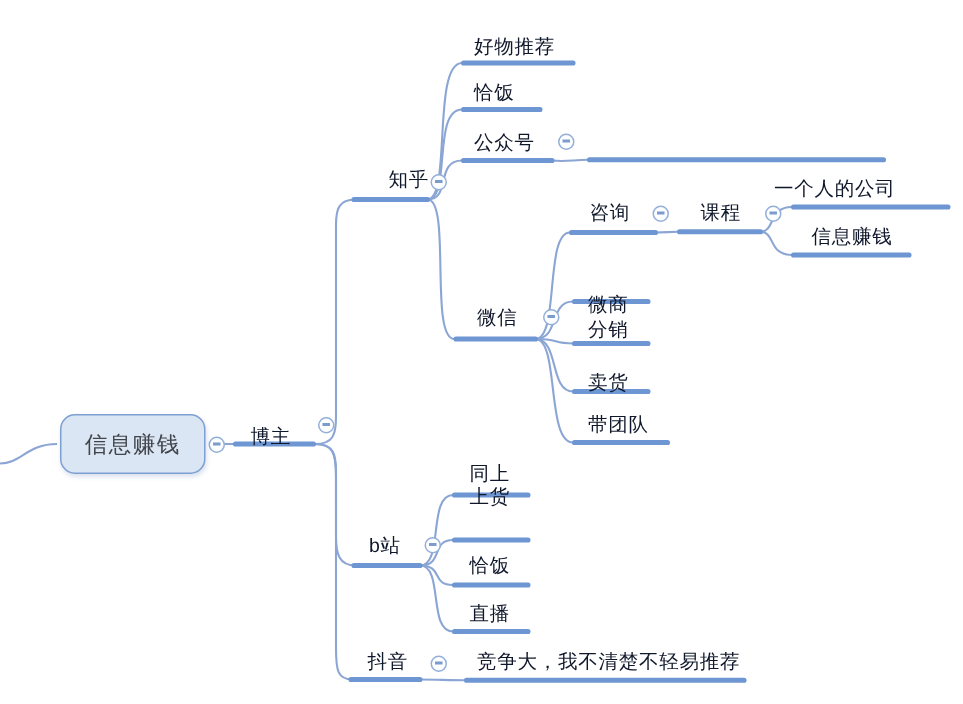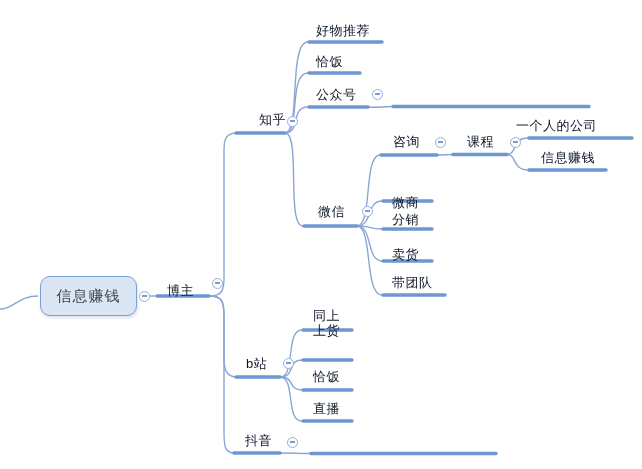--- a/index.html
+++ b/index.html
@@ -105,20 +105,21 @@
   <div class="topic-label" style="left:392px;top:248px">卖货</div>
   <div class="topic-label" style="left:392px;top:276px">带团队</div>
 
   <div class="topic-label" style="left:246px;top:357px">b站</div>
   <div class="topic-label" style="left:313px;top:309px">同上</div>
   <div class="topic-label" style="left:313px;top:324px">上货</div>
   <div class="topic-label" style="left:313px;top:370px">恰饭</div>
   <div class="topic-label" style="left:313px;top:402px">直播</div>
 
   <div class="topic-label" style="left:245px;top:434px">抖音</div>
+  <div class="topic-label" style="left:318px;top:434px">竞争大，我不清楚不轻易推荐</div>
 
   <div class="toggle" style="left:138.5px;top:290.5px">
     <span class="minus"></span>
   </div>
   <div class="toggle" style="left:211.5px;top:277.5px">
     <span class="minus"></span>
   </div>
   <div class="toggle" style="left:286.5px;top:115.5px">
     <span class="minus"></span>
   </div>

